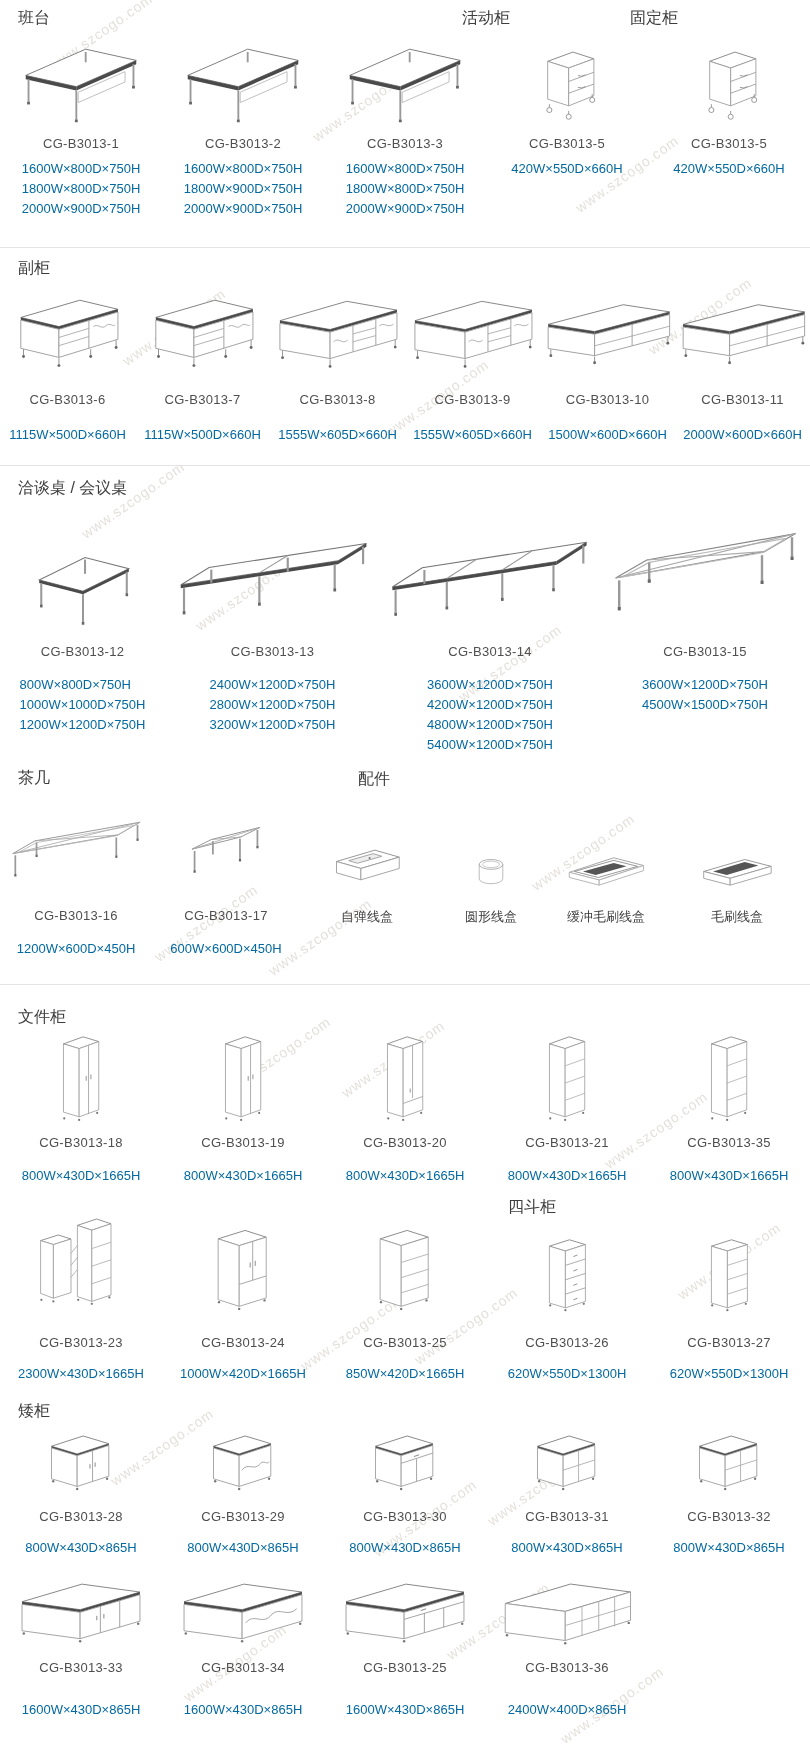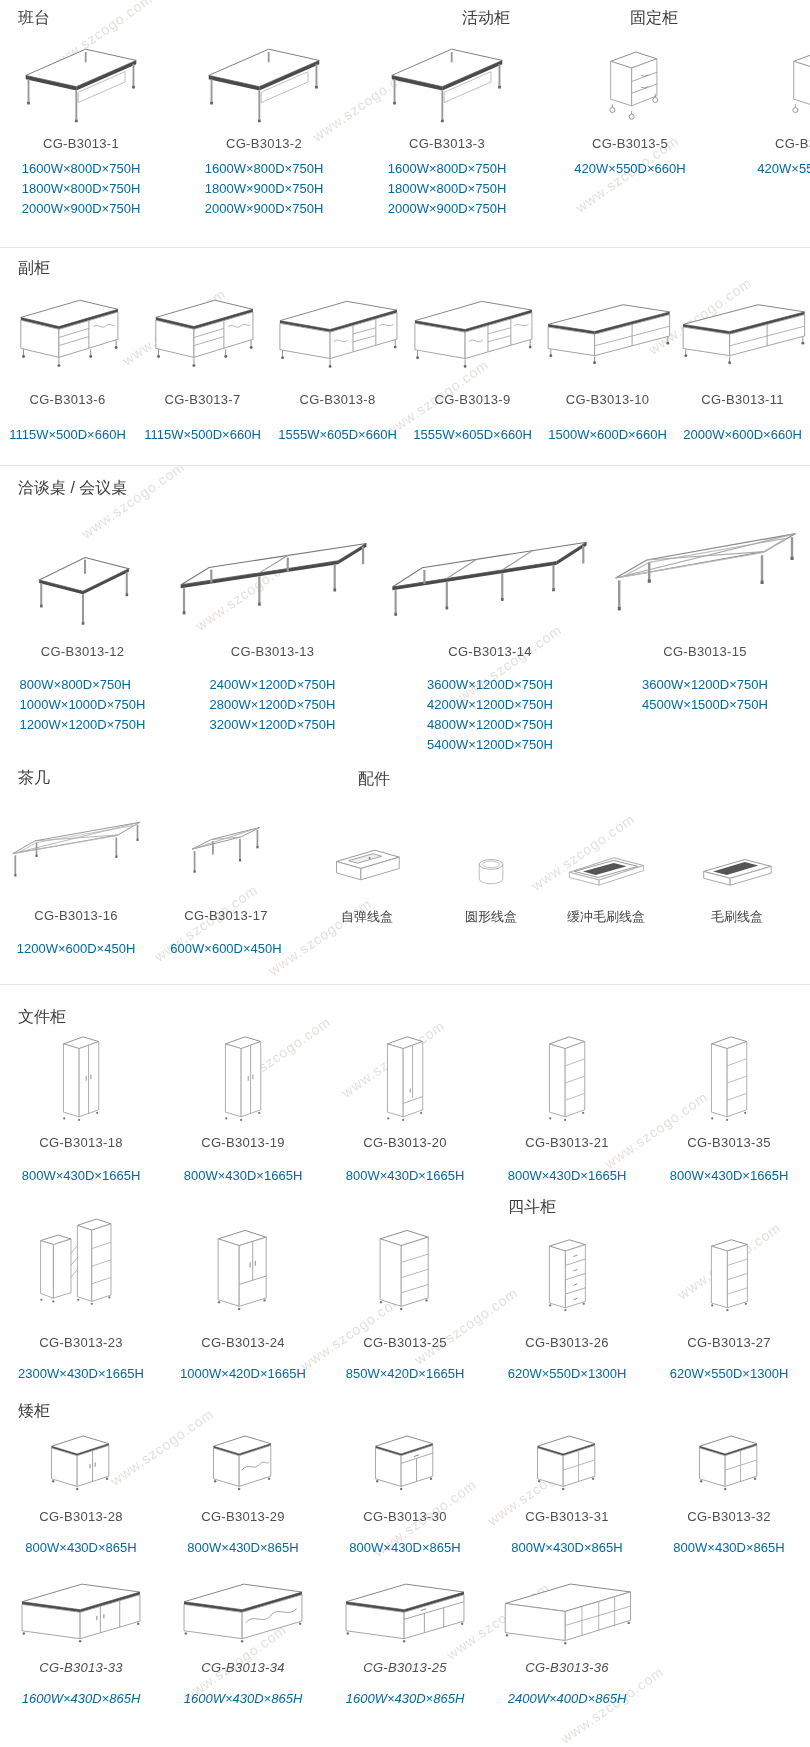--- a/index.html
+++ b/index.html
@@ -17,28 +17,28 @@
   .g6b{grid-template-columns:152px 148px 134px 114px 116px 146px;}
   .cell{display:flex;flex-direction:column;align-items:center;position:relative;z-index:2;}
   .imgbox{display:flex;align-items:flex-end;justify-content:center;}
   .model{font-size:13px;color:#4f4f4f;letter-spacing:.3px;white-space:nowrap;}
   .acc-label{font-size:13px;color:#3d3d3d;white-space:nowrap;}
   .dims{display:flex;flex-direction:column;align-items:flex-start;}
   .dim{font-size:13px;color:#0369a1;line-height:20px;white-space:nowrap;}
   .wm{position:absolute;z-index:1;color:rgba(162,150,132,.30);font-size:14px;transform:rotate(-35deg);letter-spacing:1px;white-space:nowrap;pointer-events:none;}
   .sk{display:block;}
   
-  .s0{height:247px;} .s0 .grid{margin-top:4px;gap:21px;} .s0 .imgbox{height:92px;} .s0 .model{margin-top:10px;} .s0 .dims{margin-top:8px;}
+  .s0{height:247px;} .s0 .grid{margin-top:4px;} .s0 .imgbox{height:92px;} .s0 .model{margin-top:10px;} .s0 .dims{margin-top:8px;}
   .s1{height:217px;} .s1 .t-inflow{padding-top:10px;} .s1 .imgbox{height:92px;} .s1 .model{margin-top:20px;} .s1 .dims{margin-top:18px;}
   .s2{height:298px;} .s2 .t-inflow{padding-top:12px;} .s2 .imgbox{height:132px;} .s2 .model{margin-top:12px;} .s2 .dims{margin-top:16px;}
   .s3{height:220px;} .s3 .grid{margin-top:30px;} .s3 .imgbox{height:98px;} .s3 .model,.s3 .acc-label{margin-top:16px;} .s3 .dims{margin-top:16px;}
   .s4{height:210px;} .s4 .t-inflow{padding-top:22px;} .s4 .imgbox{height:98px;} .s4 .model{margin-top:8px;} .s4 .dims{margin-top:16px;}
   .s5{height:200px;} .s5 .grid{margin-top:24px;} .s5 .imgbox{height:100px;} .s5 .model{margin-top:16px;} .s5 .dims{margin-top:14px;}
   .s6{height:175px;} .s6 .t-inflow{padding-top:6px;} .s6 .imgbox{height:78px;} .s6 .model{margin-top:8px;} .s6 .dims{margin-top:14px;}
-  .s7{height:177px;} .s7 .grid{margin-top:6px;font-style:italic;} .s7 .imgbox{height:76px;} .s7 .model{margin-top:8px;} .s7 .dims{margin-top:14px;}
+  .s7{height:177px;} .s7 .grid{margin-top:6px;} .s7 .imgbox{height:76px;} .s7 .model{margin-top:8px;} .s7 .dims{margin-top:25px;}
 </style>
 </head>
 <body>
 
 <svg width="0" height="0" style="position:absolute" aria-hidden="true">
   <defs>
     <symbol id="sk-desk" viewBox="0 0 130 95">
       <polygon points="6,41 70,13 124,25 60,53" fill="#fff" stroke="#777"></polygon>
       <polygon points="6,41 60,53 60,57 6,45" fill="#4a4a4a"></polygon>
       <polygon points="60,53 124,25 124,29 60,57" fill="#4a4a4a"></polygon>

